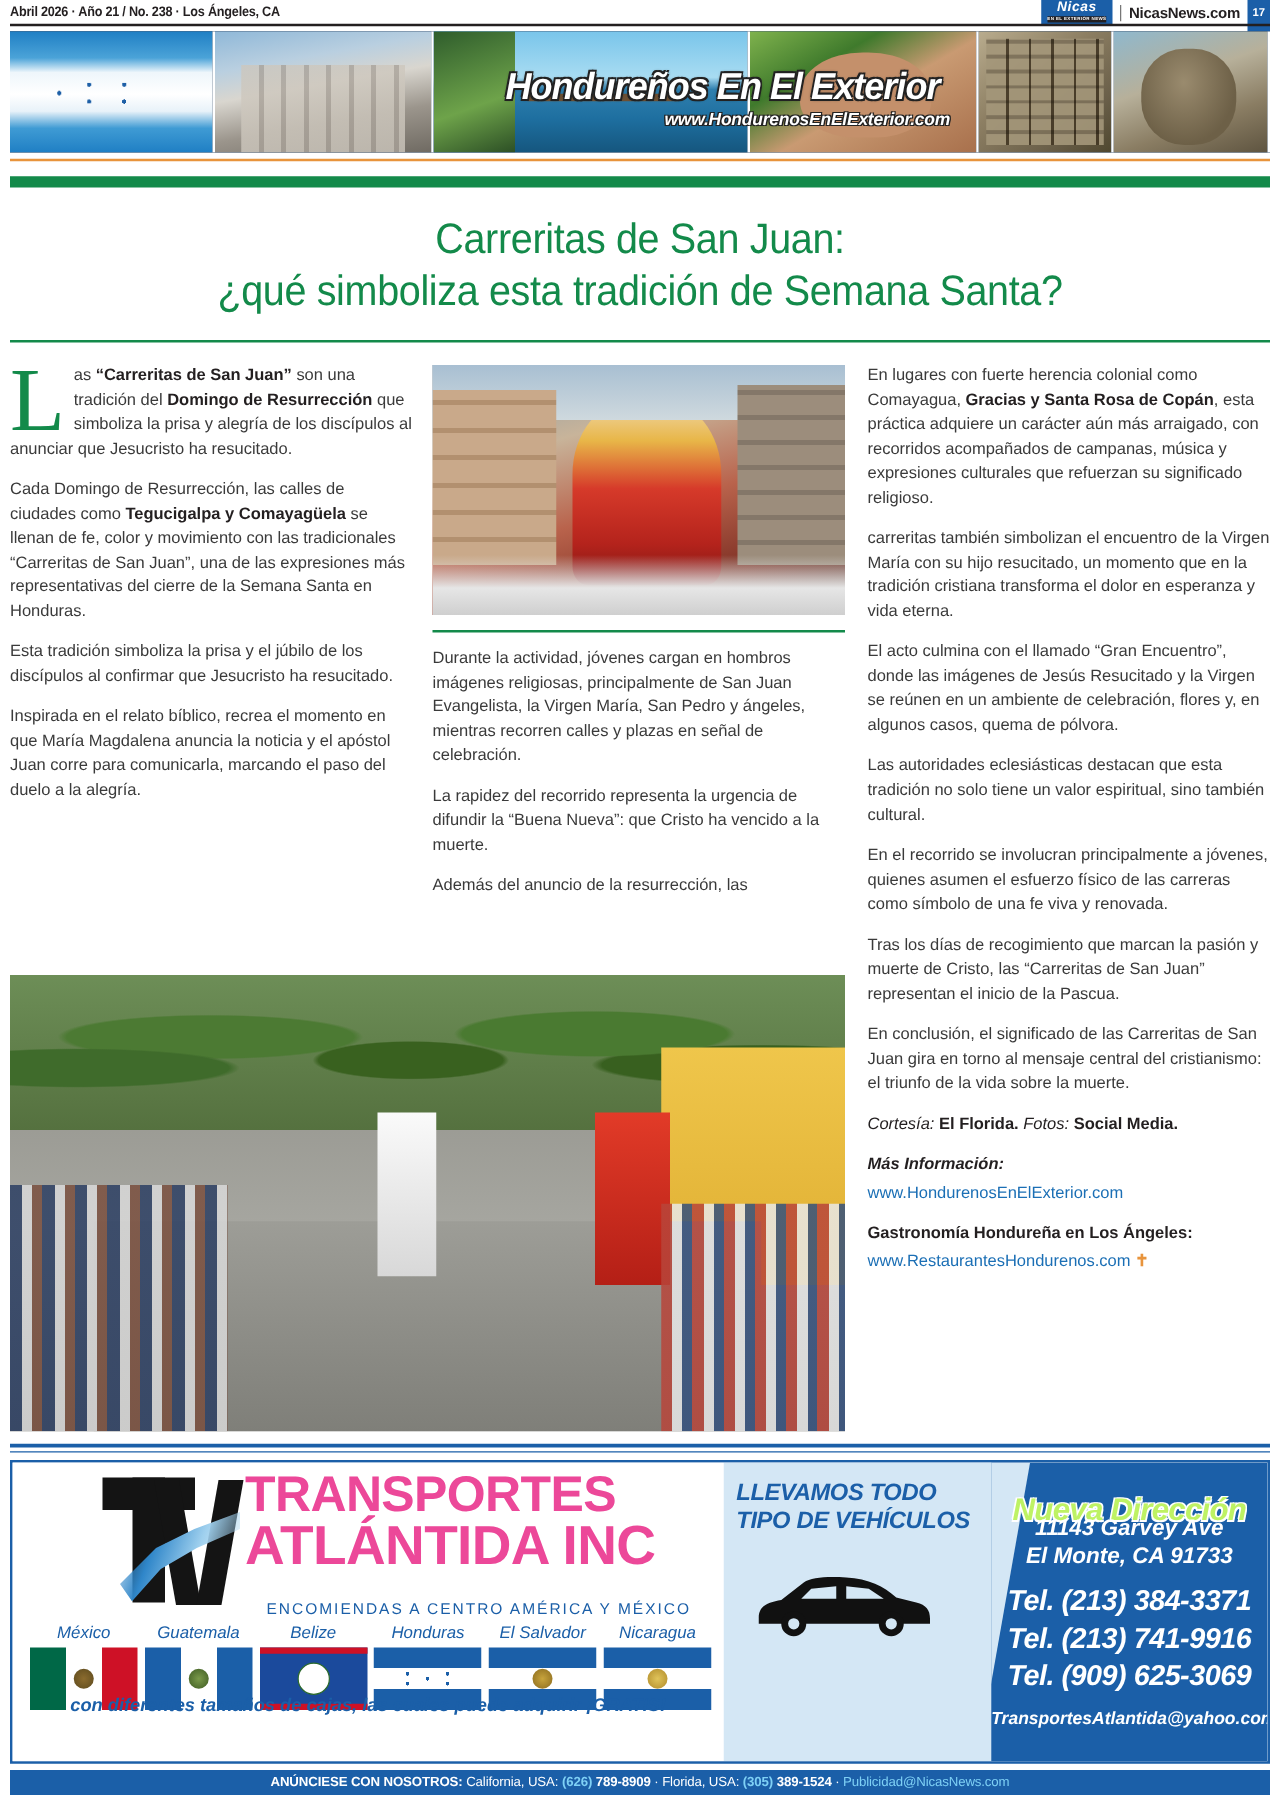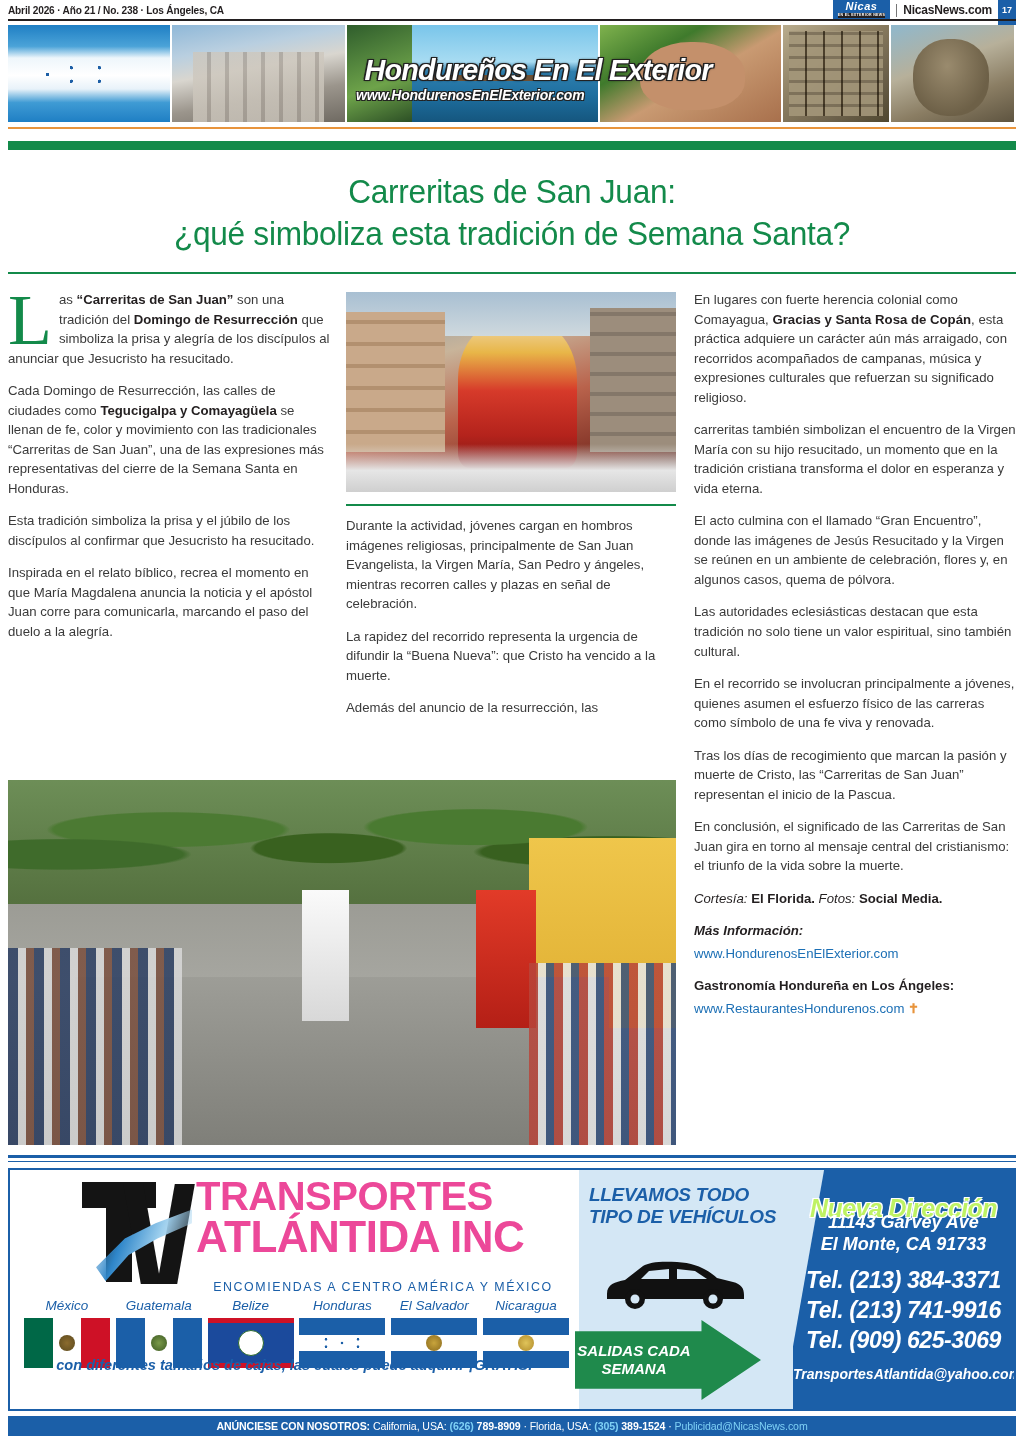--- a/index.html
+++ b/index.html
@@ -96,22 +96,22 @@
     background: repeating-linear-gradient(0deg,#a4977a 0 9px, #7d715a 9px 12px),
                 repeating-linear-gradient(90deg,transparent 0 16px,#6b6050 16px 18px);
     background-blend-mode: multiply; opacity:.9;
   }
   .bt-sloth { flex: 1 1 auto; background: linear-gradient(160deg,#8fb8cd 0%,#b7b09a 40%,#8a7d63 70%,#5e5440 100%); }
   .bt-sloth::after {
     content:""; position:absolute; left:18%; top:14%; width:62%; height:80%;
     border-radius:45%; background: radial-gradient(ellipse at 45% 35%, #9a8b6e, #6d6047 70%);
   }
   .banner-title-wrap {
-    position: absolute; left: 356px; top: 55px; width: 420px;
-    text-align: left; pointer-events: none;
+    position: absolute; left: 340px; top: 55px; width: 420px;
+    text-align: right; pointer-events: none;
   }
   .banner-title {
     font-size: 30px; font-weight: bold; font-style: italic; color: #fff;
     letter-spacing: -0.8px; line-height: 1;
     text-shadow: -1.4px -1.4px 0 #222, 1.4px -1.4px 0 #222, -1.4px 1.4px 0 #222,
                   1.4px 1.4px 0 #222, 0 0 3px #000;
     font-family: "Liberation Sans Narrow", "Liberation Sans", sans-serif;
     transform: scaleX(0.96);
   }
   .banner-url {
@@ -564,26 +564,20 @@
       </div>
       <svg class="car-icon" viewBox="0 0 150 60">
         <path d="M8 42 C8 32 16 30 26 28 L44 14 C50 10 62 9 78 10 C96 11 108 17 118 26 L134 30 C142 32 145 36 145 43 L145 47 L8 47 Z" fill="#111"></path>
         <circle cx="36" cy="47" r="10" fill="#111"></circle>
           <circle cx="36" cy="47" r="4.5" fill="#d4e7f5"></circle>
         <circle cx="114" cy="47" r="10" fill="#111"></circle>
           <circle cx="114" cy="47" r="4.5" fill="#d4e7f5"></circle>
         <path d="M50 19 L70 17 L70 27 L42 27 Z" fill="#d4e7f5"></path>
         <path d="M78 17 L96 19 L108 27 L78 27 Z" fill="#d4e7f5"></path>
       </svg>
-      <div class="arrow-green">
-        <span>
-          <span>SALIDAS CADA</span><br>
-          <span>SEMANA</span>
-        </span>
-      </div>
     </div>
 
     <div class="ad-right">
       <div class="nueva-dir">Nueva Dirección</div>
       <div class="addr">
         <div>11143 Garvey Ave</div>
         <div>El Monte, CA 91733</div>
       </div>
       <div class="tels">
         <div>Tel. (213) 384-3371</div>

